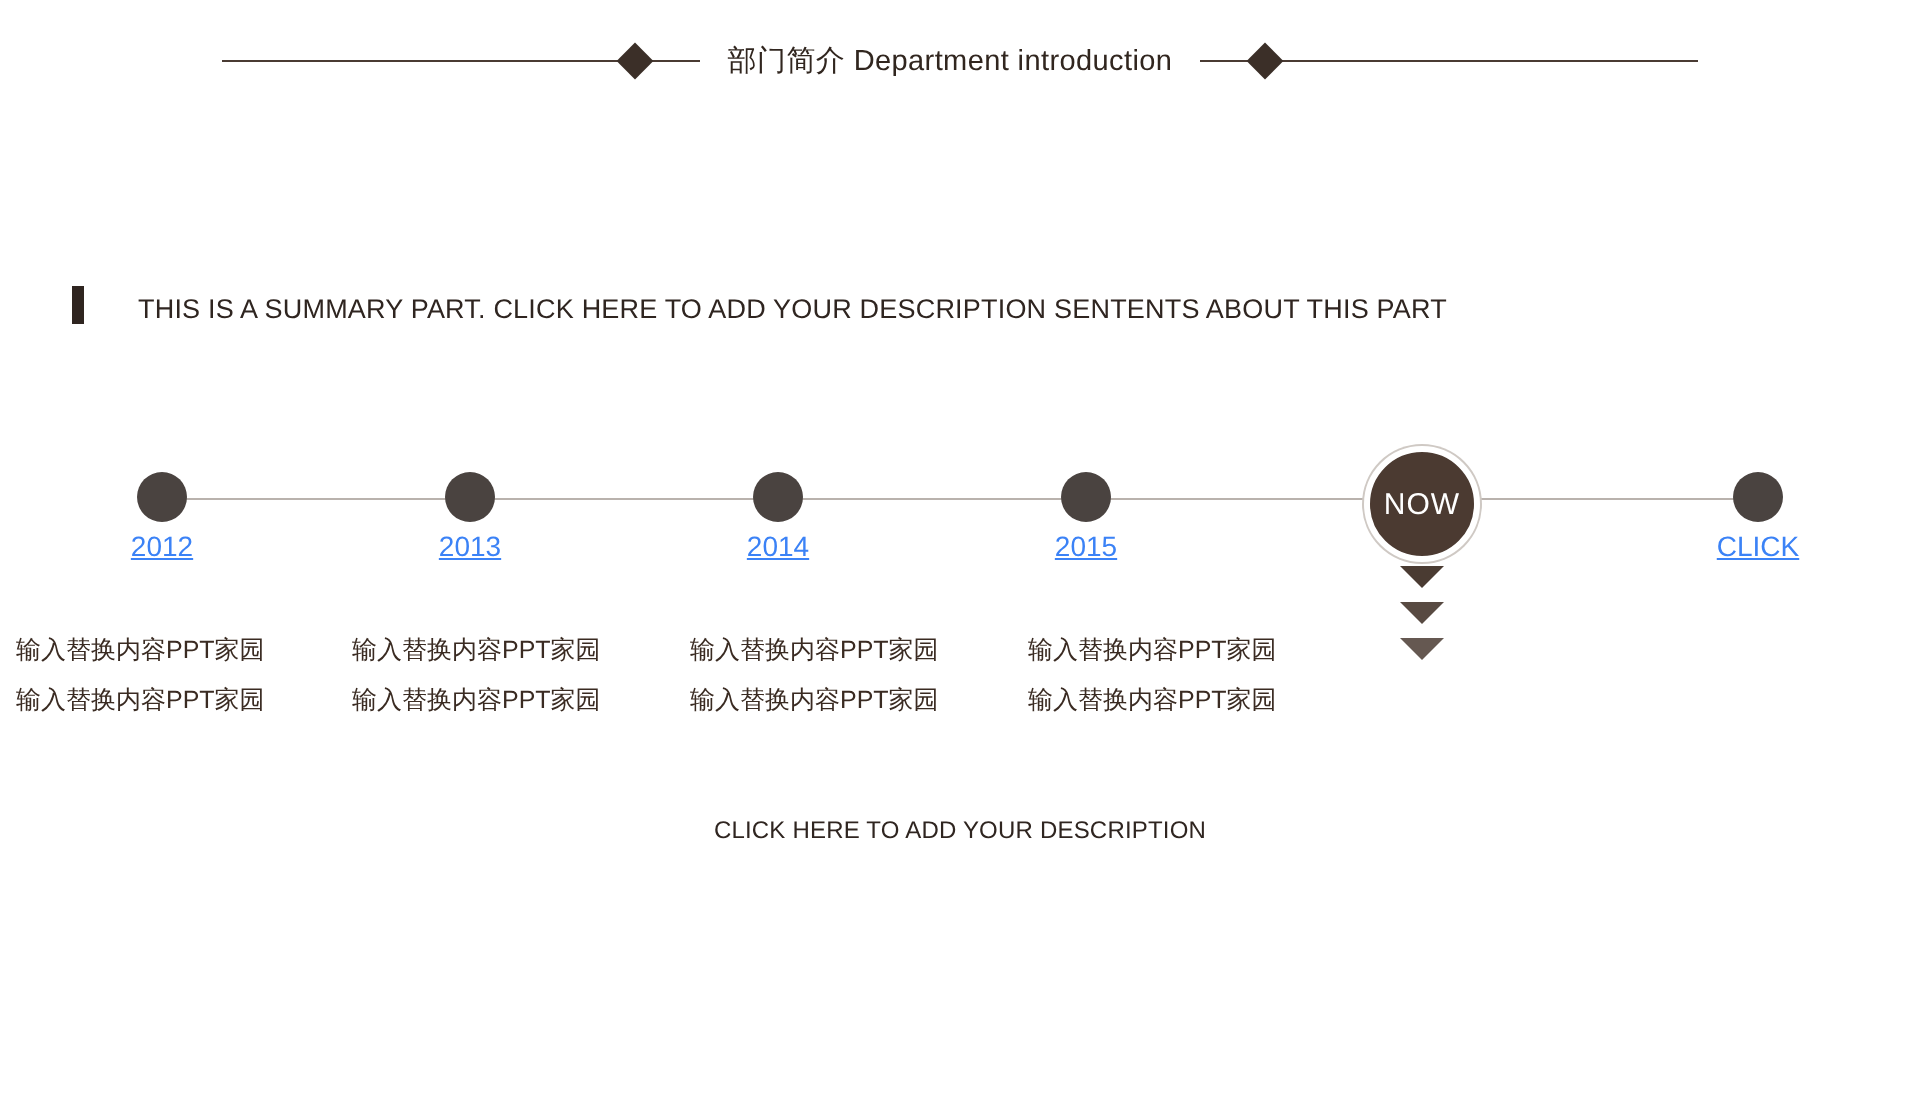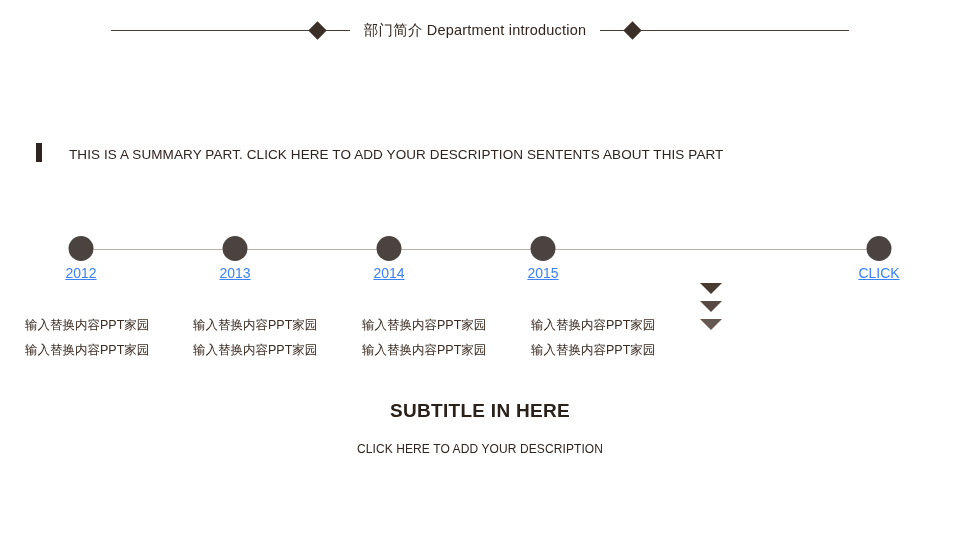--- a/index.html
+++ b/index.html
@@ -129,21 +129,21 @@
     text-decoration: underline;
   }
 
   
   .col {
     position: absolute;
     top: 313px;
     transform: translateX(-50%);
     text-align: left;
     width: 180px;
-    margin-left: 17px;
+    margin-left: 0;
   }
   .col div {
     font-size: 12.5px;
     color: #3a2b22;
     line-height: 25px;
     white-space: nowrap;
   }
 
   
   .chevrons {
@@ -206,20 +206,23 @@
   <div class="summary-text">THIS IS A SUMMARY PART. CLICK HERE TO ADD YOUR DESCRIPTION SENTENTS ABOUT THIS PART</div>
 </div>
 
 <div class="timeline">
   <div class="timeline-axis"></div>
 
   <div class="node" style="left:81px"></div>
   <div class="node" style="left:235px"></div>
   <div class="node" style="left:389px"></div>
   <div class="node" style="left:543px"></div>
+  <div class="node now" style="left:711px">
+    <span>NOW</span>
+  </div>
   <div class="node" style="left:879px"></div>
 </div>
 
 <div class="year" style="left:81px">2012</div>
 <div class="year" style="left:235px">2013</div>
 <div class="year" style="left:389px">2014</div>
 <div class="year" style="left:543px">2015</div>
 <div class="year" style="left:879px">CLICK</div>
 
 <div class="col" style="left:98px">
@@ -239,15 +242,14 @@
   <div>输入替换内容PPT家园</div>
 </div>
 
 <div class="chevrons">
   <div class="chevron c1"></div>
   <div class="chevron c2"></div>
   <div class="chevron c3"></div>
 </div>
 
 <div class="footer">
-  <div class="footer-title">SUBTITLE IN HERE</div>
   <div class="footer-line">CLICK HERE TO ADD YOUR DESCRIPTION</div>
 </div>
 
 </body></html>

